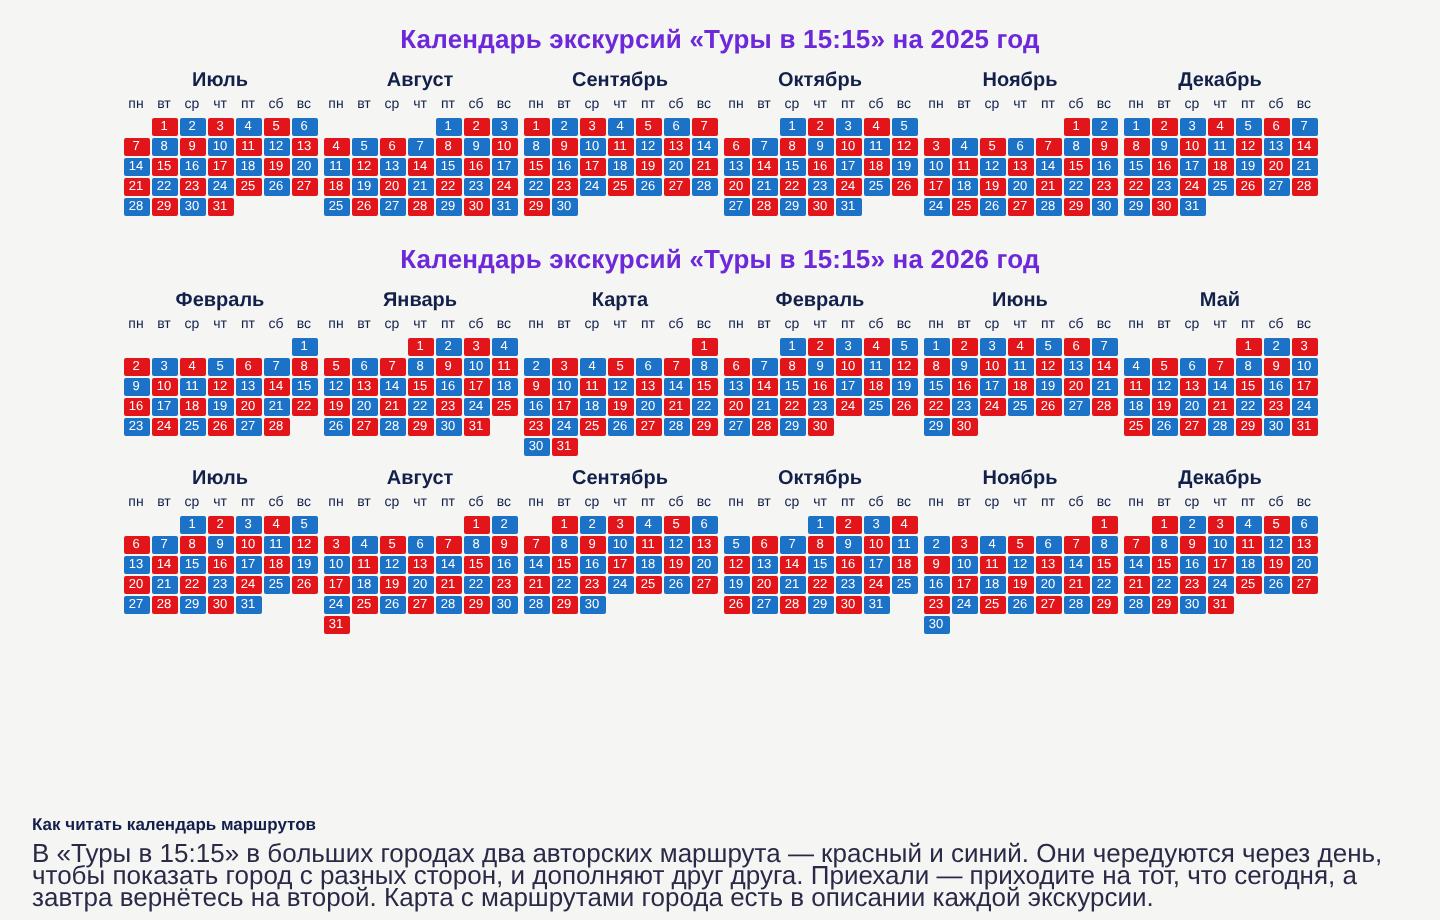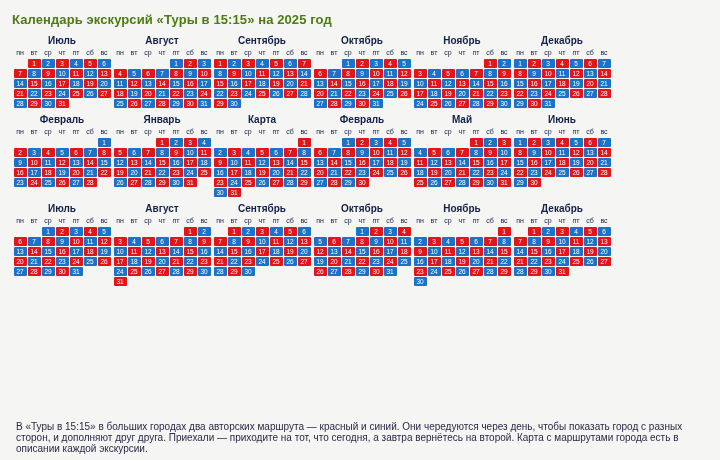--- a/index.html
+++ b/index.html
@@ -15,33 +15,34 @@
     overflow: hidden;
   }
   .page {
     width: 720px;
     height: 460px;
     position: relative;
     box-sizing: border-box;
     padding: 0 12px;
   }
   .title {
-    text-align: left;
+    text-align: center;
     font-size: 13px;
     font-weight: bold;
-    color: #4d7c0f;
+    color: #6d28d9;
     padding-top: 12px;
     padding-bottom: 2px;
     letter-spacing: 0.1px;
   }
   .title-2026 {
     padding-top: 14px;
   }
   .months-row {
     display: flex;
+    justify-content: center;
     margin-top: 6px;
   }
   .month {
     width: 100px;
   }
   .month-name {
     text-align: center;
     font-size: 10px;
     font-weight: bold;
     color: #13204a;
@@ -90,21 +91,21 @@
     right: 16px;
     bottom: 6px;
   }
   .footer-title {
     font-size: 8.5px;
     font-weight: bold;
     color: #13204a;
     margin-bottom: 4px;
   }
   .footer-text {
-    font-size: 10px;
+    font-size: 13px;
     line-height: 11px;
     color: #2a2a48;
   }
 </style>
 </head>
 <body>
 
 <div class="page">
 
   <div class="title">Календарь экскурсий «Туры в 15:15» на 2025 год</div>
@@ -384,20 +385,21 @@
           <div class="cell red">26</div>
           <div class="cell blue">27</div>
           <div class="cell red">28</div>
           <div class="cell blue">29</div>
           <div class="cell red">30</div>
           <div class="cell blue">31</div>
         </div>
       </div>
     </div>
 
+  <div class="title title-2026">Календарь экскурсий «Туры в 15:15» на 2026 год</div>
   <div class="months-row" id="row1">
       <div class="month">
         <div class="month-name">Февраль</div>
         <div class="dow-row">
           <div class="dow">пн</div>
           <div class="dow">вт</div>
           <div class="dow">ср</div>
           <div class="dow">чт</div>
           <div class="dow">пт</div>
           <div class="dow">сб</div>
@@ -579,20 +581,64 @@
           <div class="cell red">24</div>
           <div class="cell blue">25</div>
           <div class="cell red">26</div>
           <div class="cell blue">27</div>
           <div class="cell red">28</div>
           <div class="cell blue">29</div>
           <div class="cell red">30</div>
         </div>
       </div>
       <div class="month">
+        <div class="month-name">Июнь</div>
+        <div class="dow-row">
+          <div class="dow">пн</div>
+          <div class="dow">вт</div>
+          <div class="dow">ср</div>
+          <div class="dow">чт</div>
+          <div class="dow">пт</div>
+          <div class="dow">сб</div>
+          <div class="dow">вс</div>
+        </div>
+        <div class="grid">
+          <div class="cell blue">1</div>
+          <div class="cell red">2</div>
+          <div class="cell blue">3</div>
+          <div class="cell red">4</div>
+          <div class="cell blue">5</div>
+          <div class="cell red">6</div>
+          <div class="cell blue">7</div>
+          <div class="cell red">8</div>
+          <div class="cell blue">9</div>
+          <div class="cell red">10</div>
+          <div class="cell blue">11</div>
+          <div class="cell red">12</div>
+          <div class="cell blue">13</div>
+          <div class="cell red">14</div>
+          <div class="cell blue">15</div>
+          <div class="cell red">16</div>
+          <div class="cell blue">17</div>
+          <div class="cell red">18</div>
+          <div class="cell blue">19</div>
+          <div class="cell red">20</div>
+          <div class="cell blue">21</div>
+          <div class="cell red">22</div>
+          <div class="cell blue">23</div>
+          <div class="cell red">24</div>
+          <div class="cell blue">25</div>
+          <div class="cell red">26</div>
+          <div class="cell blue">27</div>
+          <div class="cell red">28</div>
+          <div class="cell blue">29</div>
+          <div class="cell red">30</div>
+        </div>
+      </div>
+      <div class="month">
         <div class="month-name">Май</div>
         <div class="dow-row">
           <div class="dow">пн</div>
           <div class="dow">вт</div>
           <div class="dow">ср</div>
           <div class="dow">чт</div>
           <div class="dow">пт</div>
           <div class="dow">сб</div>
           <div class="dow">вс</div>
         </div>
@@ -627,64 +673,20 @@
           <div class="cell blue">24</div>
           <div class="cell red">25</div>
           <div class="cell blue">26</div>
           <div class="cell red">27</div>
           <div class="cell blue">28</div>
           <div class="cell red">29</div>
           <div class="cell blue">30</div>
           <div class="cell red">31</div>
         </div>
       </div>
-      <div class="month">
-        <div class="month-name">Июнь</div>
-        <div class="dow-row">
-          <div class="dow">пн</div>
-          <div class="dow">вт</div>
-          <div class="dow">ср</div>
-          <div class="dow">чт</div>
-          <div class="dow">пт</div>
-          <div class="dow">сб</div>
-          <div class="dow">вс</div>
-        </div>
-        <div class="grid">
-          <div class="cell blue">1</div>
-          <div class="cell red">2</div>
-          <div class="cell blue">3</div>
-          <div class="cell red">4</div>
-          <div class="cell blue">5</div>
-          <div class="cell red">6</div>
-          <div class="cell blue">7</div>
-          <div class="cell red">8</div>
-          <div class="cell blue">9</div>
-          <div class="cell red">10</div>
-          <div class="cell blue">11</div>
-          <div class="cell red">12</div>
-          <div class="cell blue">13</div>
-          <div class="cell red">14</div>
-          <div class="cell blue">15</div>
-          <div class="cell red">16</div>
-          <div class="cell blue">17</div>
-          <div class="cell red">18</div>
-          <div class="cell blue">19</div>
-          <div class="cell red">20</div>
-          <div class="cell blue">21</div>
-          <div class="cell red">22</div>
-          <div class="cell blue">23</div>
-          <div class="cell red">24</div>
-          <div class="cell blue">25</div>
-          <div class="cell red">26</div>
-          <div class="cell blue">27</div>
-          <div class="cell red">28</div>
-          <div class="cell blue">29</div>
-          <div class="cell red">30</div>
-        </div>
-      </div>
     </div>
   <div class="months-row" id="row2">
       <div class="month">
         <div class="month-name">Июль</div>
         <div class="dow-row">
           <div class="dow">пн</div>
           <div class="dow">вт</div>
           <div class="dow">ср</div>
           <div class="dow">чт</div>
           <div class="dow">пт</div>
@@ -962,16 +964,17 @@
           <div class="cell red">27</div>
           <div class="cell blue">28</div>
           <div class="cell red">29</div>
           <div class="cell blue">30</div>
           <div class="cell red">31</div>
         </div>
       </div>
     </div>
 
   <div class="footer">
+    <div class="footer-title">Как читать календарь маршрутов</div>
     <div class="footer-text">В «Туры в 15:15» в больших городах два авторских маршрута — красный и синий. Они чередуются через день, чтобы показать город с разных сторон, и дополняют друг друга. Приехали — приходите на тот, что сегодня, а завтра вернётесь на второй. Карта с маршрутами города есть в описании каждой экскурсии.</div>
   </div>
 
 </div>
 
 </body></html>

